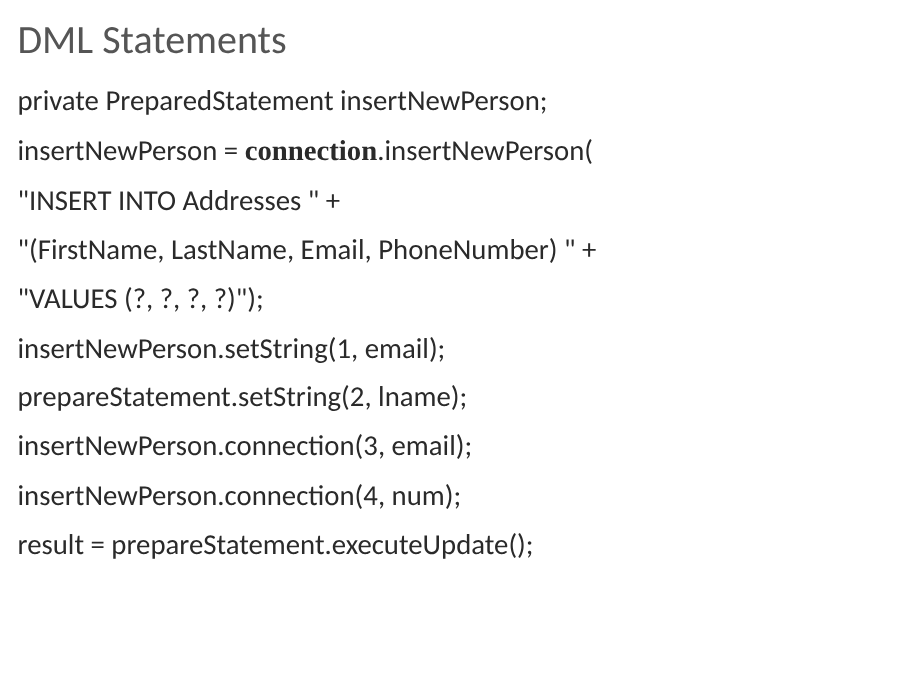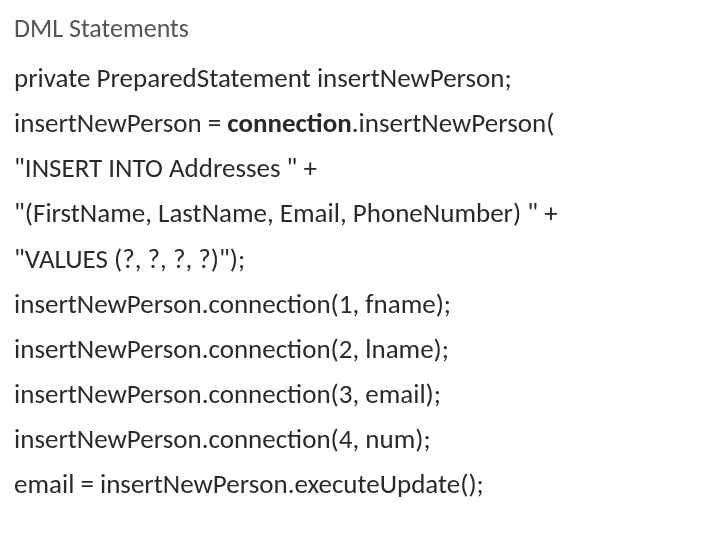--- a/index.html
+++ b/index.html
@@ -9,43 +9,44 @@
     }
     body {
       width: 720px;
       height: 540px;
       background: #ffffff;
       font-family: Calibri, Arial, sans-serif;
       padding: 12px 14px;
       color: #555555;
     }
     .heading {
-      font-size: 26px;
+      font-size: 32px;
       color: #555555;
       margin-bottom: 14px;
       font-weight: 400;
     }
     .code-line {
-      font-size: 27px;
+      font-size: 23px;
       color: #2a2a2a;
       line-height: 1.45;
       margin-bottom: 6px;
       font-weight: 400;
     }
     .bold {
       font-weight: 700;
+      font-family: Liberation Serif, serif;
     }
   </style>
 </head>
 <body>
 
 <div class="heading">DML Statements</div>
 
 <div class="code-line">private PreparedStatement insertNewPerson;</div>
 <div class="code-line"><span>insertNewPerson = </span><span class="bold">connection</span><span>.insertNewPerson(</span></div>
 <div class="code-line">"INSERT INTO Addresses " +</div>
 <div class="code-line">"(FirstName, LastName, Email, PhoneNumber) " +</div>
 <div class="code-line">"VALUES (?, ?, ?, ?)");</div>
-<div class="code-line">insertNewPerson.connection(1, fname);</div>
-<div class="code-line">insertNewPerson.connection(2, lname);</div>
+<div class="code-line">insertNewPerson.setString(1, email);</div>
+<div class="code-line">prepareStatement.setString(2, lname);</div>
 <div class="code-line">insertNewPerson.connection(3, email);</div>
 <div class="code-line">insertNewPerson.connection(4, num);</div>
-<div class="code-line">email = insertNewPerson.executeUpdate();</div>
+<div class="code-line">result = prepareStatement.executeUpdate();</div>
 
 </body></html>

